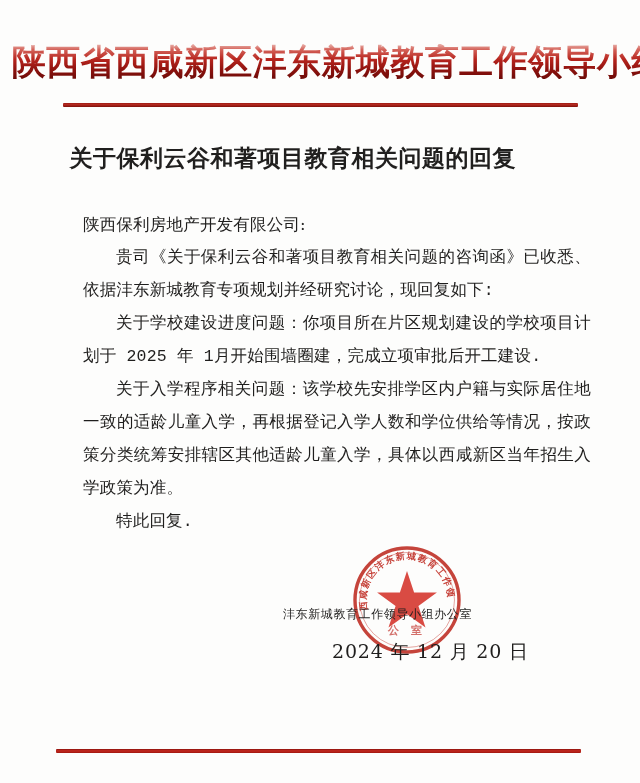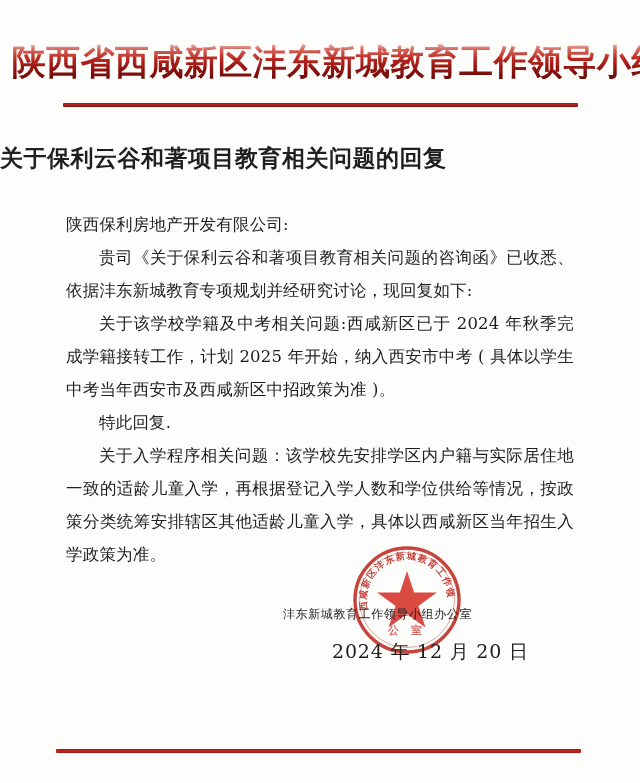--- a/index.html
+++ b/index.html
@@ -60,49 +60,50 @@
     background: linear-gradient(to bottom, #9c1b14 0%, #b52a21 40%, #7d0f0a 100%);
     border-radius: 1px;
   }
 
   
   .doc-title {
     position: absolute;
     top: 143px;
     left: 0;
     width: 516px;
-    text-align: left;
+    text-align: right;
     font-family: "DejaVu Serif", "Liberation Serif", serif;
     font-size: 23px;
     font-weight: 700;
     color: #201f1e;
     letter-spacing: 0.5px;
     white-space: nowrap;
   }
 
   
   .body-block {
     position: absolute;
     top: 208px;
-    left: 66px;
+    left: 83px;
     width: 508px;
   }
   .para {
     font-family: "DejaVu Serif", "Liberation Serif", serif;
     font-size: 16.5px;
     line-height: 33px;
     color: #1f1e1d;
     text-align: justify;
     text-justify: inter-ideograph;
     margin: 0 0 0 0;
     letter-spacing: 0.2px;
     word-break: break-all;
   }
   .para.indent {
     text-indent: 2em;
+    font-family: Liberation Mono, monospace;
   }
 
   
   .signature-block {
     position: absolute;
     top: 606px;
     left: 0;
     width: 640px;
   }
   .sig-org {
@@ -158,23 +159,23 @@
   <div class="masthead">
     <span class="masthead-title">陕西省西咸新区沣东新城教育工作领导小组办公室</span>
   </div>
   <div class="masthead-rule"></div>
 
   <div class="doc-title">关于保利云谷和著项目教育相关问题的回复</div>
 
   <div class="body-block">
     <p class="para">陕西保利房地产开发有限公司:</p>
     <p class="para indent">贵司《关于保利云谷和著项目教育相关问题的咨询函》已收悉、依据沣东新城教育专项规划并经研究讨论，现回复如下:</p>
-    <p class="para indent">关于该学校学籍及中考相关问题:西咸新区已于 2024 年秋季完成学籍接转工作，计划 2025 年开始，纳入西安市中考 ( 具体以学生中考当年西安市及西咸新区中招政策为准 )。</p>
+    <p class="para indent">关于学校建设进度问题：你项目所在片区规划建设的学校项目计划于 2025 年 1月开始围墙圈建，完成立项审批后开工建设.</p>
+    <p class="para indent">关于入学程序相关问题：该学校先安排学区内户籍与实际居住地一致的适龄儿童入学，再根据登记入学人数和学位供给等情况，按政策分类统筹安排辖区其他适龄儿童入学，具体以西咸新区当年招生入学政策为准。</p>
     <p class="para indent">特此回复.</p>
-    <p class="para indent">关于入学程序相关问题：该学校先安排学区内户籍与实际居住地一致的适龄儿童入学，再根据登记入学人数和学位供给等情况，按政策分类统筹安排辖区其他适龄儿童入学，具体以西咸新区当年招生入学政策为准。</p>
   </div>
 
   <div class="seal">
     <svg viewBox="0 0 112 112" xmlns="http://www.w3.org/2000/svg">
       <defs>
         <path id="sealArc" d="M 56,56 m -41,0 a 41,41 0 1,1 82,0" fill="none" transform="rotate(-8 56 56)"></path>
       </defs>
 
       <circle cx="56" cy="56" r="52" fill="none" stroke="#bf2a20" stroke-width="3.4"></circle>
       <circle cx="56" cy="56" r="47.5" fill="none" stroke="#c43127" stroke-width="0.9" opacity="0.55"></circle>

